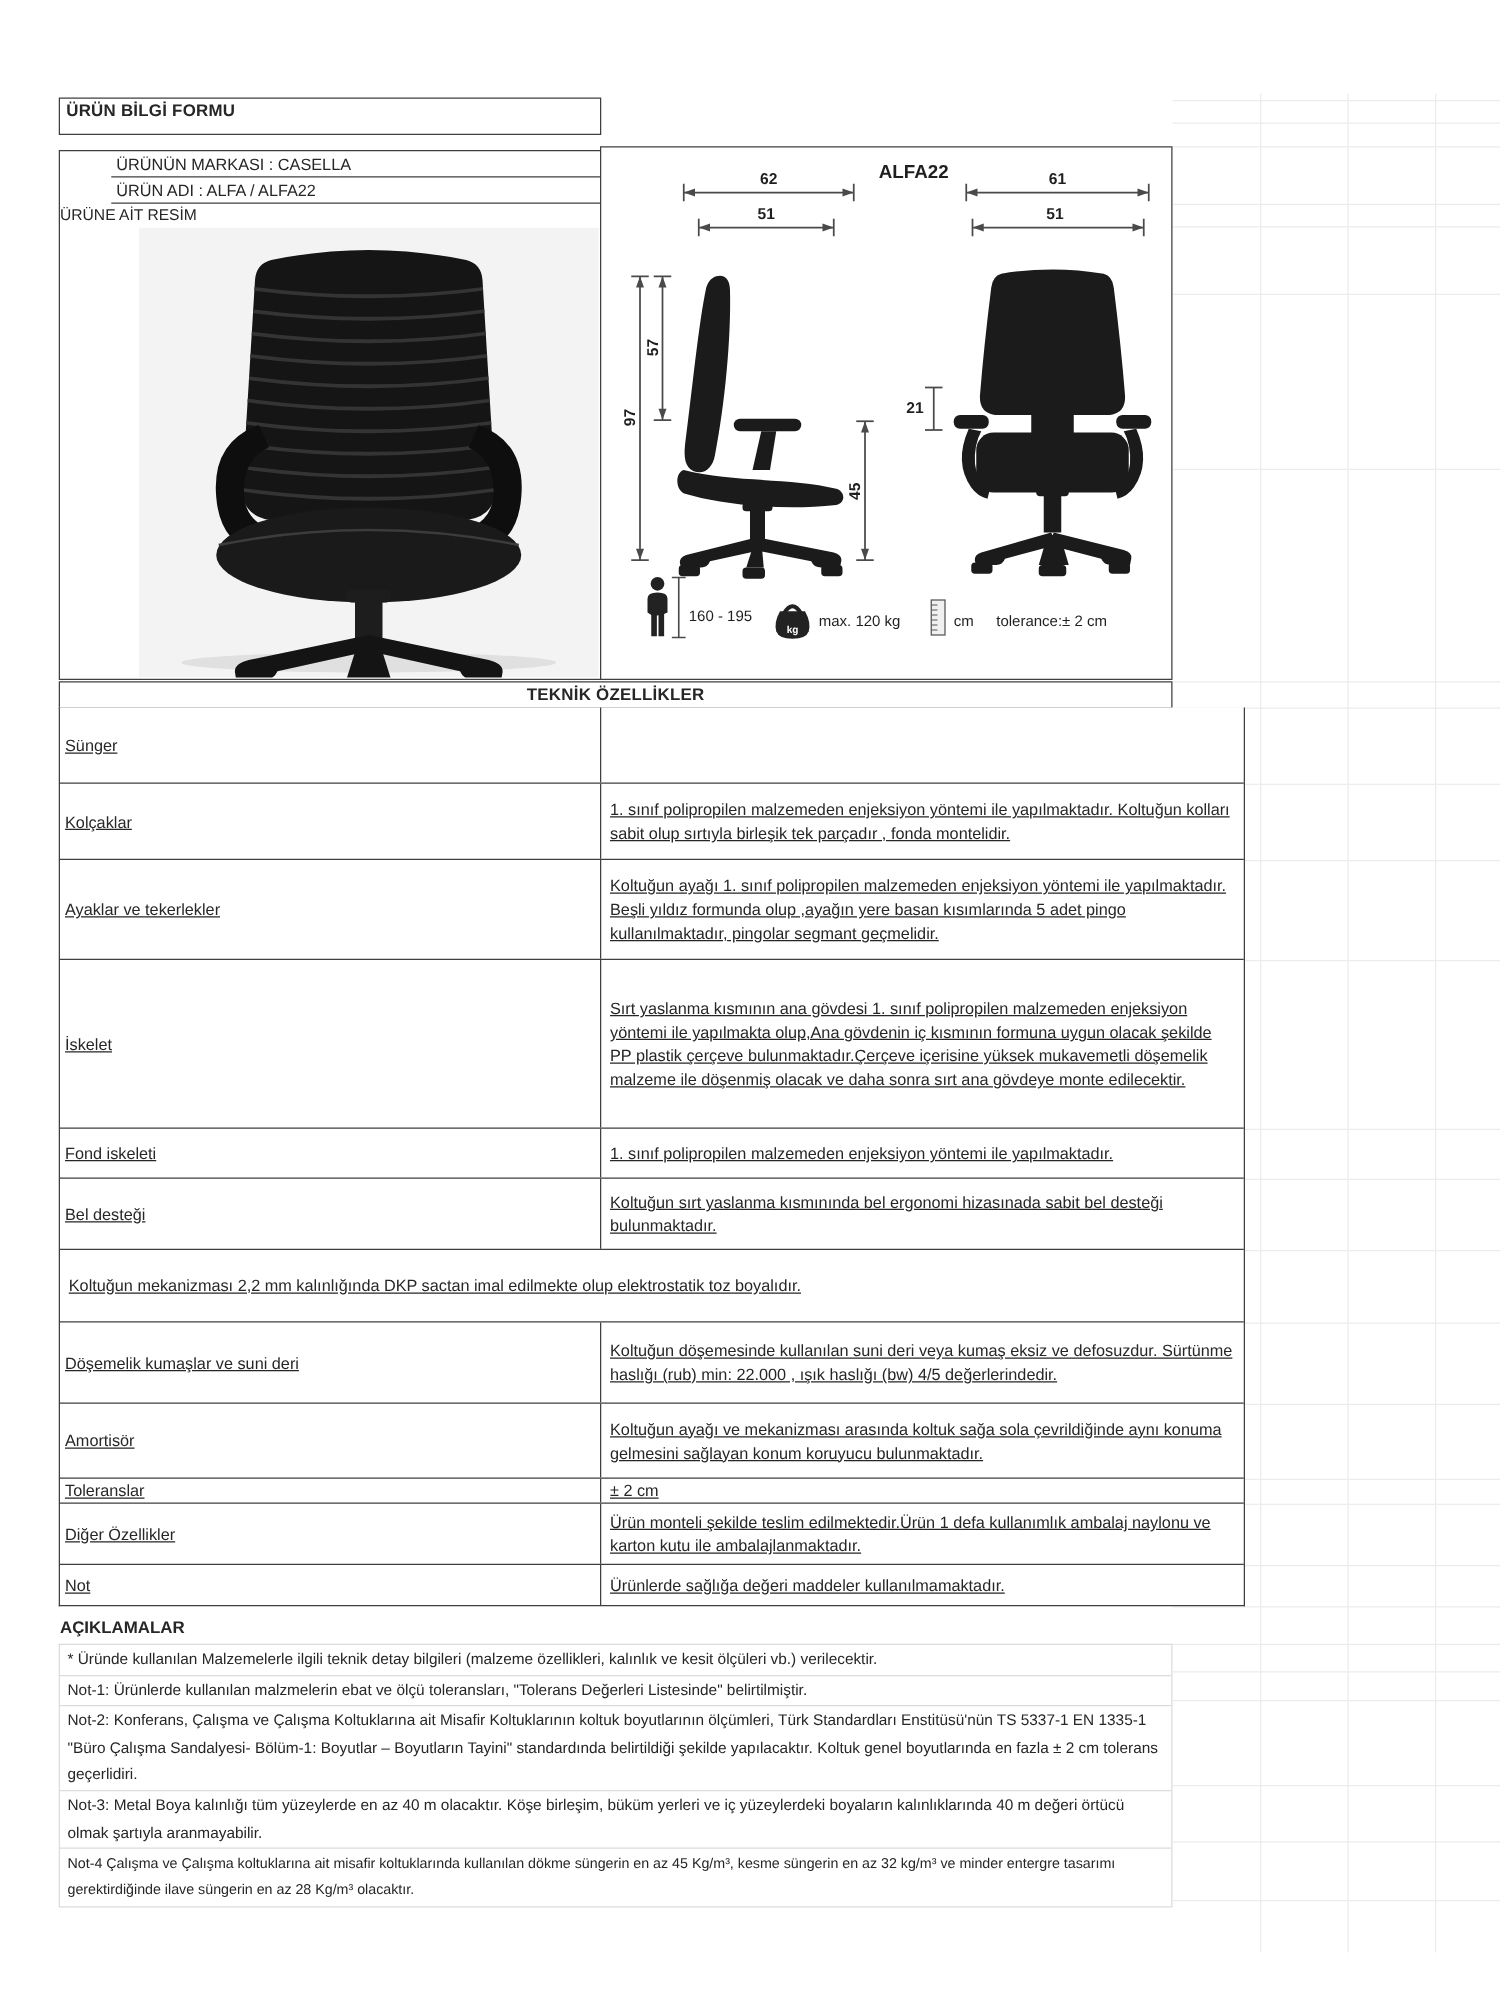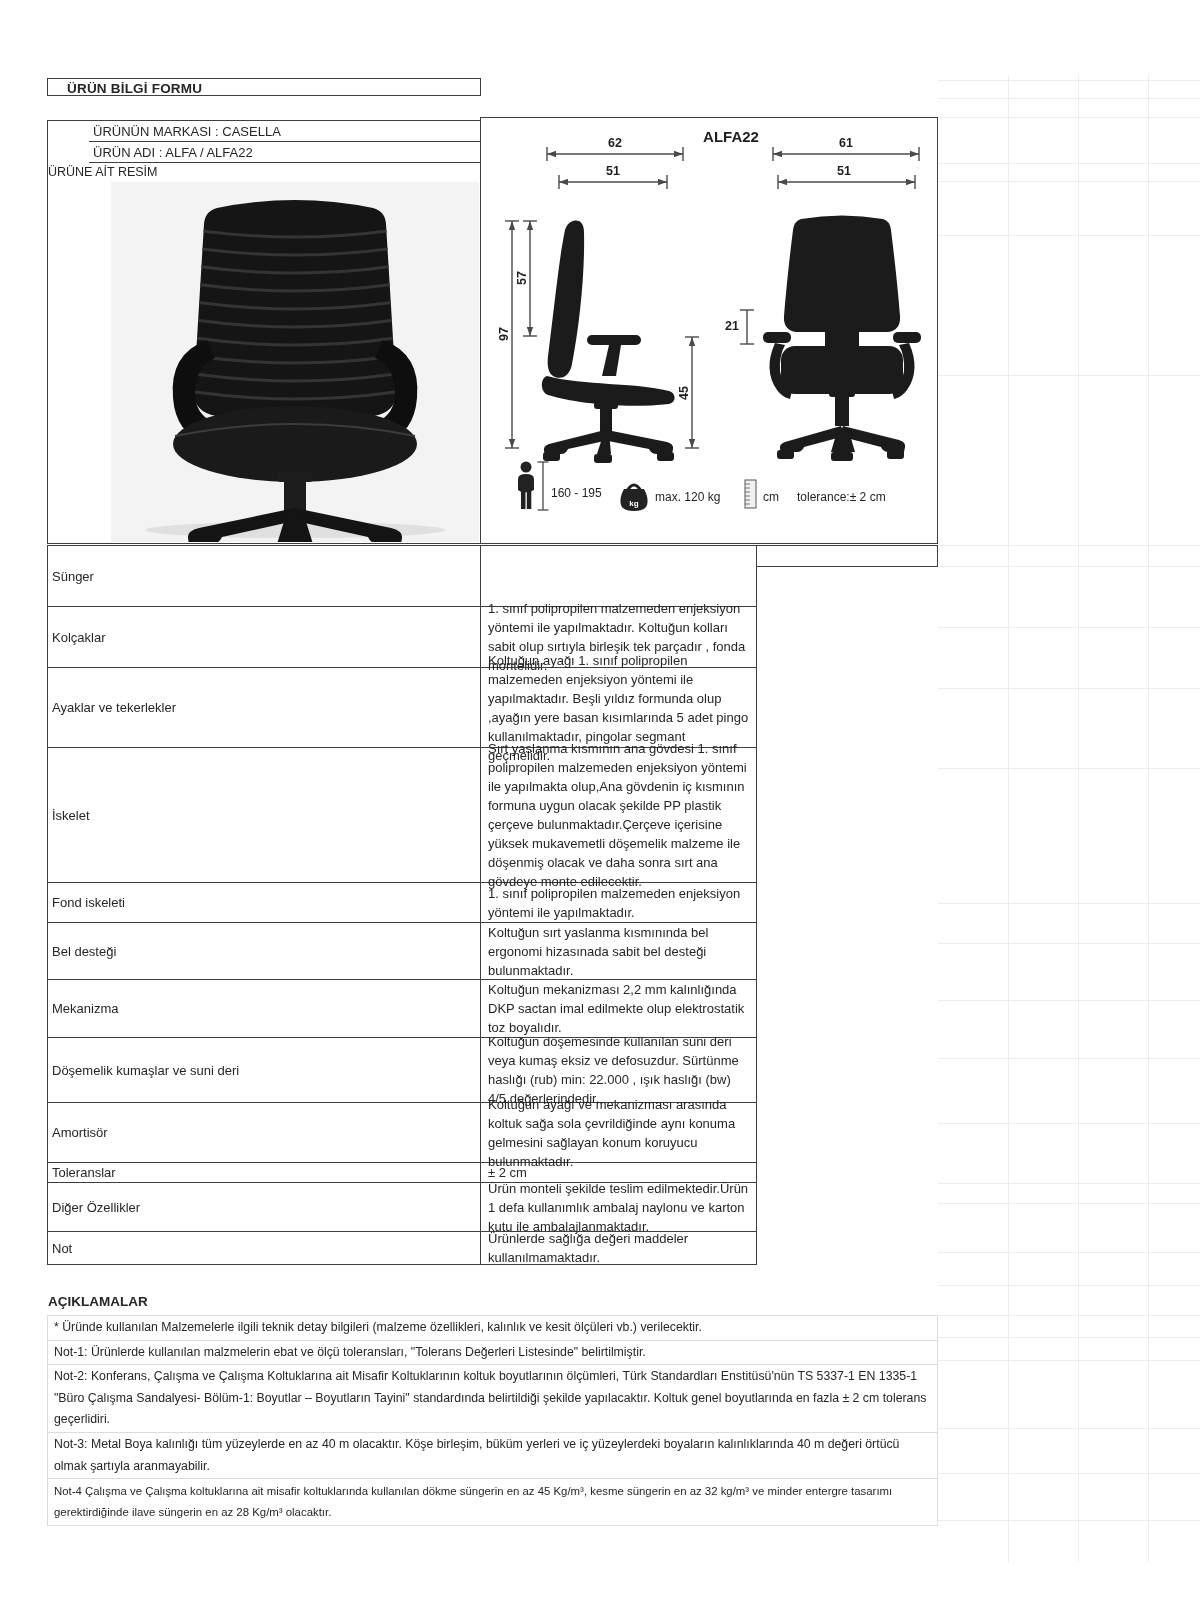--- a/index.html
+++ b/index.html
@@ -4,36 +4,36 @@
 <title>ÜRÜN BİLGİ FORMU</title>
 <style>
   html,body{margin:0;padding:0;background:#ffffff;}
   body{font-family:"Liberation Sans",sans-serif;color:#262626;}
   #page{position:relative;width:1200px;height:1600px;background:#ffffff;overflow:hidden;}
   .abs{position:absolute;}
   .gl{position:absolute;background:#ececec;z-index:0;}
   .box{border:1px solid #3f3f3f;box-sizing:border-box;background:#fff;z-index:2;}
 
   
-  .title-cell{left:47px;top:78px;width:434px;height:18px;font-weight:bold;font-size:13.5px;
-    line-height:20px;padding-left:19px;letter-spacing:.2px;}
+  .title-cell{left:47px;top:78px;width:434px;height:30px;font-weight:bold;font-size:13.5px;
+    line-height:20px;padding-left:5px;letter-spacing:.2px;}
 
   
   .info-box{left:47px;top:120px;width:434px;height:424px;}
   .info-row{height:21px;border-bottom:1px solid #3f3f3f;font-size:13px;line-height:21px;padding-left:4px;box-sizing:border-box;margin-left:41px;}
   .info-caption{height:19px;text-align:left;font-size:12.5px;line-height:19px;}
   .photo-wrap{position:absolute;left:63px;top:61px;width:368px;height:360px;}
 
   
   .drawing-box{left:480px;top:117px;width:458px;height:427px;}
 
   
   .spec-header{left:47px;top:545px;width:891px;height:22px;font-weight:bold;font-size:13.5px;
     text-align:center;line-height:20px;letter-spacing:.2px;}
-  .spec-table{left:47px;top:546px;width:710px;border:1px solid #3f3f3f;border-top:none;box-sizing:border-box;z-index:2;background:#fff;}
+  .spec-table{left:47px;top:566px;width:949px;border:1px solid #3f3f3f;border-top:none;box-sizing:border-box;z-index:2;background:#fff;text-decoration:underline;}
   .spec-row{display:flex;border-bottom:1px solid #3f3f3f;box-sizing:border-box;}
   .spec-row:last-child{border-bottom:none;}
   .spec-label{width:433px;border-right:1px solid #3f3f3f;box-sizing:border-box;display:flex;align-items:center;
     padding:2px 4px;font-size:13px;}
   .spec-desc{flex:1;display:flex;align-items:center;padding:2px 7px;font-size:13px;line-height:19px;box-sizing:border-box;}
 
   
   .notes-header{left:48px;top:1294px;font-weight:bold;font-size:13.5px;z-index:2;}
   .notes-list{left:47px;top:1315px;width:891px;border:1px solid #dcdcdc;border-bottom:none;box-sizing:border-box;z-index:2;background:#fff;}
   .note-row{border-bottom:1px solid #dcdcdc;box-sizing:border-box;font-size:12.3px;line-height:21.5px;
@@ -285,21 +285,20 @@
           <div> 1. sınıf polipropilen malzemeden enjeksiyon yöntemi ile yapılmaktadır.</div>
         </div>
     </div>
     <div class="spec-row" style="height:57px">
       <div class="spec-label">Bel desteği</div>
       <div class="spec-desc">
           <div>Koltuğun sırt yaslanma kısmınında bel ergonomi hizasınada sabit bel desteği bulunmaktadır.</div>
         </div>
     </div>
     <div class="spec-row" style="height:58px">
-      <div class="spec-label">Mekanizma</div>
       <div class="spec-desc">
           <div>Koltuğun mekanizması 2,2 mm kalınlığında DKP sactan imal edilmekte olup elektrostatik toz boyalıdır.</div>
         </div>
     </div>
     <div class="spec-row" style="height:65px">
       <div class="spec-label">Döşemelik kumaşlar ve suni deri</div>
       <div class="spec-desc">
           <div>Koltuğun döşemesinde kullanılan suni deri veya kumaş eksiz ve defosuzdur. Sürtünme haslığı (rub) min: 22.000 , ışık haslığı (bw) 4/5 değerlerindedir.</div>
         </div>
     </div>

